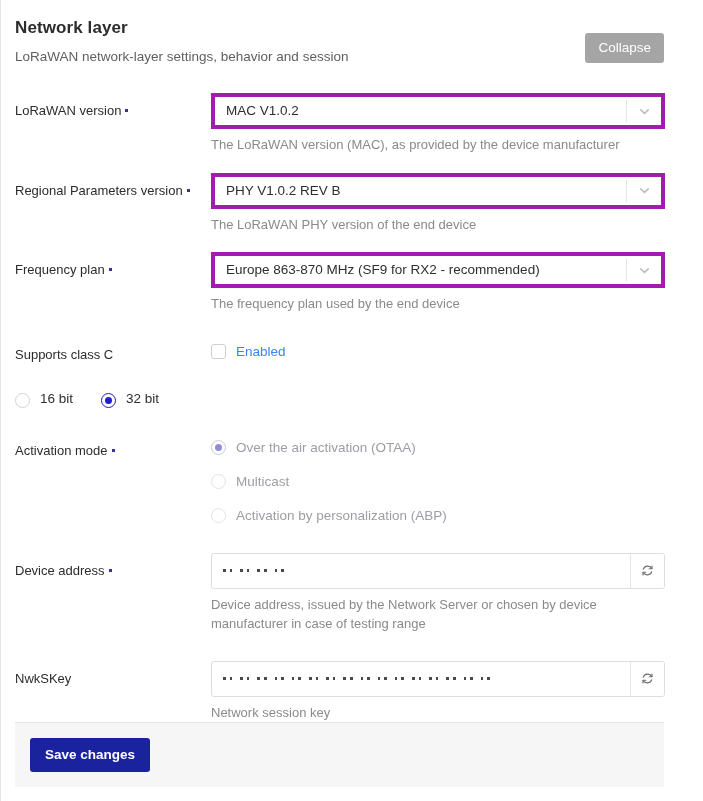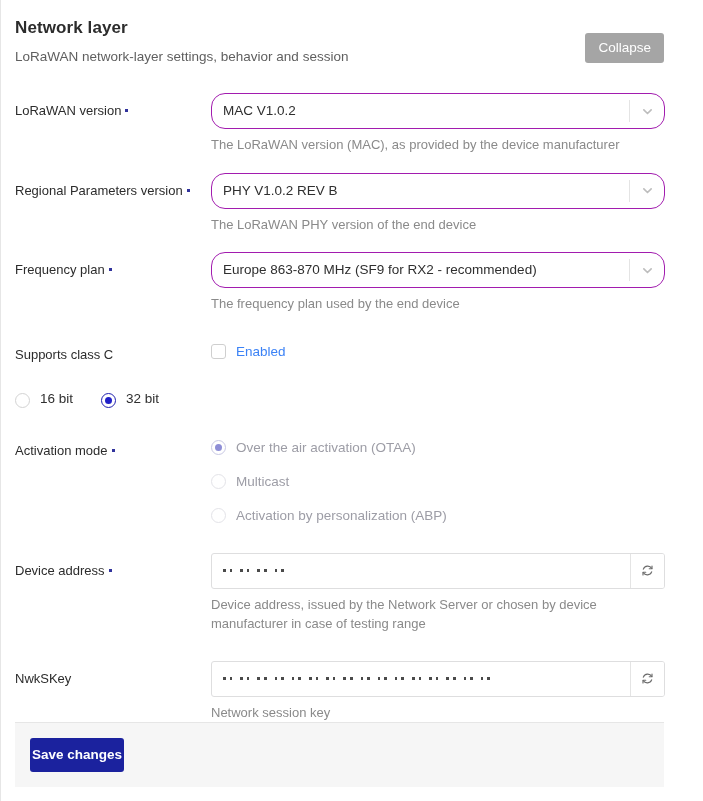--- a/index.html
+++ b/index.html
@@ -84,22 +84,22 @@
 
   .ctl { flex: 1 1 auto; min-width: 0; }
 
   
   .select {
     position: relative;
     display: flex;
     align-items: center;
     height: 36px;
     background: #ffffff;
-    border: 1px solid #a21caf;
-    border-radius: 14px;
+    border: 4px solid #a21caf;
+    border-radius: 0;
     padding: 0 0 0 11px;
     cursor: pointer;
   }
   .select-value {
     flex: 1 1 auto;
     font-size: 13.5px;
     color: #2f2f2f;
     line-height: 18px;
     overflow: hidden;
     white-space: nowrap;
@@ -247,21 +247,21 @@
   }
   .save-btn {
     background: #1b229e;
     color: #ffffff;
     border: none;
     border-radius: 3px;
     font-family: "Liberation Sans", sans-serif;
     font-size: 13.5px;
     font-weight: 700;
     line-height: 16px;
-    padding: 9px 2px;
+    padding: 9px 15px;
     cursor: pointer;
   }
 </style>
 </head>
 <body>
 
 <div class="card">
 
   <div class="hdr">
     <div class="hdr-title">Network layer</div>

